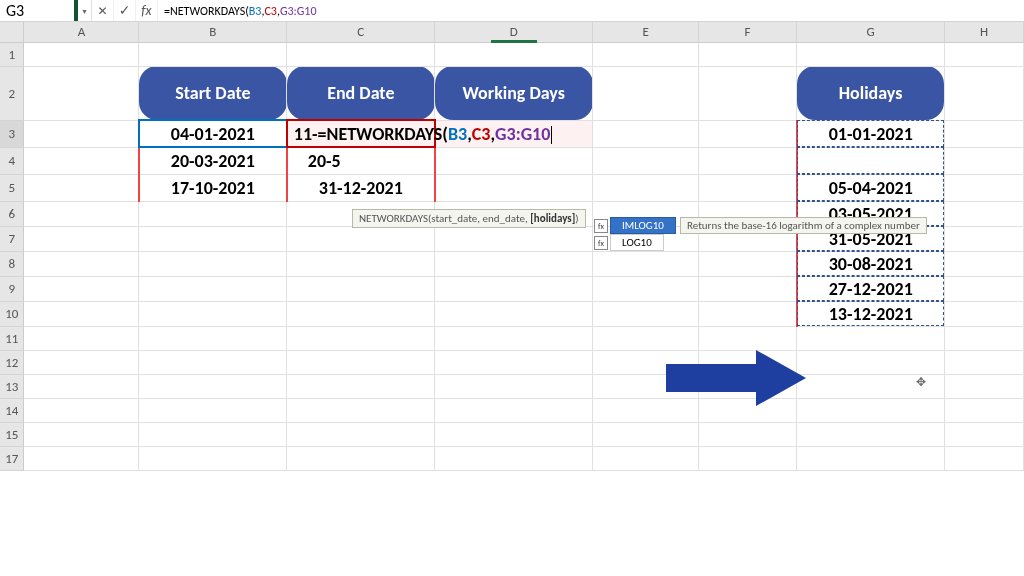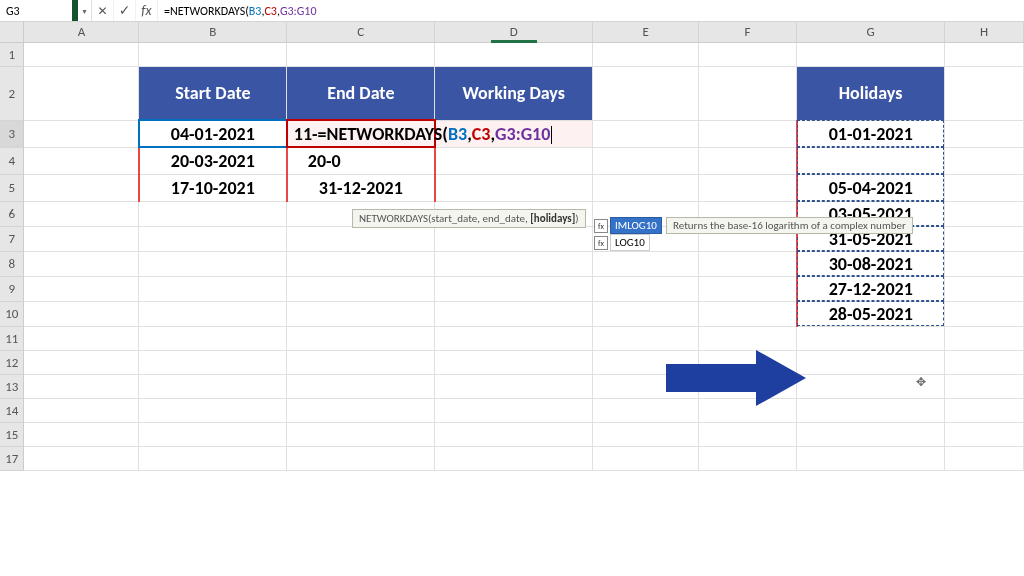--- a/index.html
+++ b/index.html
@@ -14,22 +14,22 @@
     .formula-bar {
       display: flex;
       align-items: center;
       height: 22px;
       border-bottom: 1px solid #d4d4d4;
       background: #fff;
     }
     .name-box {
       width: 78px;
       padding: 2px 6px;
-      border-right: 6px solid #14532d;
-      font-size: 12px;
+      border-right: 4px solid #14532d;
+      font-size: 16px;
       height: 100%;
       display: flex;
       align-items: center;
     }
     .name-dd {
       width: 14px;
       border-right: 1px solid #e0e0e0;
       height: 100%;
       display: flex;
       align-items: center;
@@ -85,21 +85,21 @@
       width: 24px;
     }
     td.cell {
       border-right: 1px solid #e0e0e0;
       border-bottom: 1px solid #e0e0e0;
       text-align: center;
       height: 24px;
       font-size: 18px;
       position: relative;
     }
-    tr.r2 td.cell { height: 54px; }
+    tr.r2 td.cell { height: 54px; border-radius: 18px; }
     tr.r3 td.cell, tr.r4 td.cell, tr.r5 td.cell { height: 27px; }
     tr.r6 td.cell, tr.r7 td.cell, tr.r8 td.cell, tr.r9 td.cell, tr.r10 td.cell { height: 25px; }
     .th-blue {
       background: #3b55a5;
       color: #fff;
       font-weight: bold;
       font-size: 19px;
       line-height: 1.15;
       border-right: 1px solid #34488c;
       border-bottom: 1px solid #34488c;
@@ -170,21 +170,21 @@
       border: 1px solid #888;
       background: #fff;
       font-size: 8px;
       display: flex;
       align-items: center;
       justify-content: center;
       margin-right: 2px;
       color: #333;
     }
     .suggest-name {
-      padding: 1px 4px;
+      padding: 1px 11px;
       background: #fff;
       border: 1px solid #ccc;
     }
     .suggest-row.sel .suggest-name {
       background: #3472c7;
       color: #fff;
       border-color: #2a5aa0;
     }
     .suggest-desc {
       margin-left: 4px;
@@ -298,21 +298,21 @@
     <td class="cell data-border" style="background:#fdf2f1;text-align:left;"></td>
     <td class="cell"></td>
     <td class="cell"></td>
     <td class="cell data-border dashed-sel">01-01-2021</td>
     <td class="cell"></td>
   </tr>
   <tr class="r4">
     <td class="row-head">4</td>
     <td class="cell"></td>
     <td class="cell data-border">20-03-2021</td>
-    <td class="cell data-border" style="text-align:left;padding-left:20px;">20-0</td>
+    <td class="cell data-border" style="text-align:left;padding-left:20px;">20-5</td>
     <td class="cell data-border"></td>
     <td class="cell"></td>
     <td class="cell"></td>
     <td class="cell data-border dashed-sel"></td>
     <td class="cell"></td>
   </tr>
   <tr class="r5">
     <td class="row-head">5</td>
     <td class="cell"></td>
     <td class="cell data-border">17-10-2021</td>
@@ -368,21 +368,21 @@
     <td class="cell"></td>
   </tr>
   <tr class="r10">
     <td class="row-head">10</td>
     <td class="cell"></td>
           <td class="cell"></td>
           <td class="cell"></td>
           <td class="cell"></td>
           <td class="cell"></td>
           <td class="cell"></td>
-    <td class="cell data-border dashed-sel">28-05-2021</td>
+    <td class="cell data-border dashed-sel">13-12-2021</td>
     <td class="cell"></td>
   </tr>
   <tr>
           <td class="row-head">11</td>
           <td class="cell"></td>
           <td class="cell"></td>
           <td class="cell"></td>
           <td class="cell"></td>
           <td class="cell"></td>
           <td class="cell"></td>

